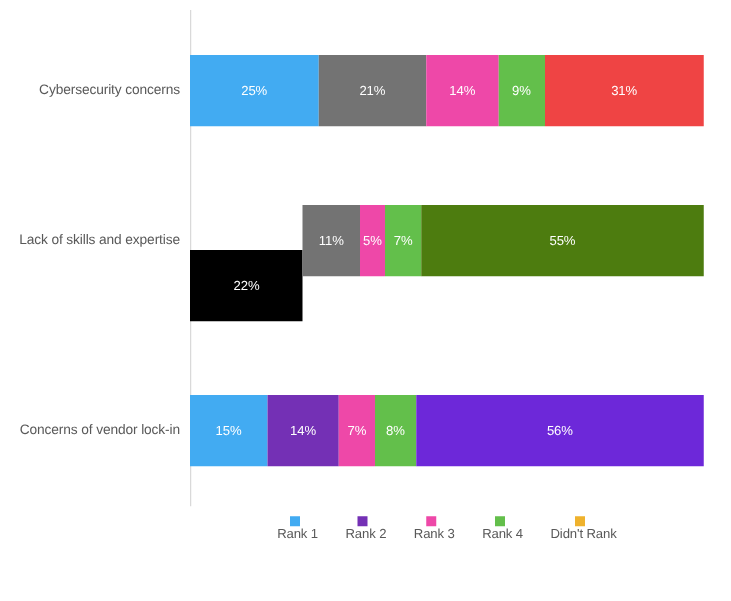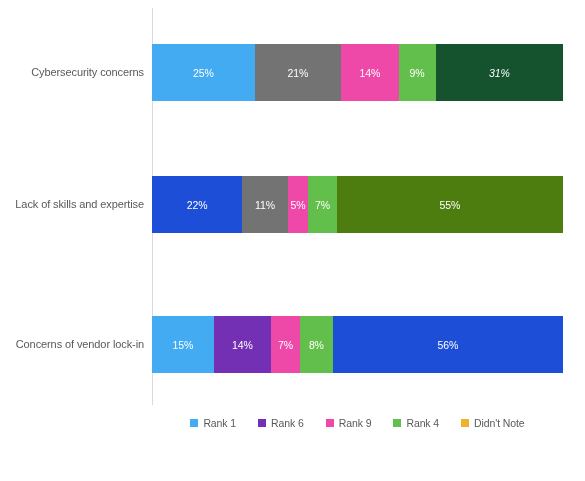--- a/index.html
+++ b/index.html
@@ -52,21 +52,21 @@
 
   .bar-row {
     position: absolute;
     left: 0;
     width: 585px;
     height: 57px;
     display: flex;
     align-items: center;
   }
   .bar-row.row-0 { top: 44px; }
-  .bar-row.row-1 { top: 176px; }
+  .bar-row.row-1 { top: 164px; }
   .bar-row.row-2 { top: 316px; }
 
   .cat-label {
     width: 144px;
     padding-right: 8px;
     text-align: right;
     font-size: 11px;
     line-height: 13px;
     color: #595959;
     letter-spacing: -0.1px;
@@ -106,21 +106,21 @@
     top: 414px;
     width: 411px;
     height: 18px;
     display: flex;
     flex-direction: row;
     align-items: center;
     justify-content: center;
   }
   .legend-item {
     display: flex;
-    flex-direction: row;
+    flex-direction: column;
     align-items: center;
     margin: 0 11px;
   }
   .legend-swatch {
     width: 8px;
     height: 8px;
     margin-right: 5px;
     flex: 0 0 auto;
   }
   .legend-text {
@@ -160,29 +160,29 @@
             </div>
             <div class="seg" style="width: 86.31px; background: #737373;">
               <span class="seg-label">21%</span>
             </div>
             <div class="seg" style="width: 57.54px; background: rgb(238, 72, 168);">
               <span class="seg-label">14%</span>
             </div>
             <div class="seg" style="width: 36.99px; background: rgb(99, 191, 75);">
               <span class="seg-label">9%</span>
             </div>
-            <div class="seg" style="width: 127.41px; background: #14532d; font-style: italic;">
+            <div class="seg" style="width: 127.41px; background: #ef4444;">
               <span class="seg-label">31%</span>
             </div>
           </div>
         </div>
         <div class="bar-row row-1">
           <div class="cat-label">Lack of skills and expertise</div>
           <div class="bar-track">
-            <div class="seg" style="width: 90.42px; background: #1d4ed8;">
+            <div class="seg" style="width: 90.42px; background: #000000; margin-top: 36px;">
               <span class="seg-label">22%</span>
             </div>
             <div class="seg" style="width: 45.21px; background: #737373;">
               <span class="seg-label">11%</span>
             </div>
             <div class="seg" style="width: 20.55px; background: rgb(238, 72, 168);">
               <span class="seg-label">5%</span>
             </div>
             <div class="seg" style="width: 28.77px; background: rgb(99, 191, 75);">
               <span class="seg-label">7%</span>
@@ -200,45 +200,45 @@
             </div>
             <div class="seg" style="width: 57.54px; background: rgb(116, 48, 181);">
               <span class="seg-label">14%</span>
             </div>
             <div class="seg" style="width: 28.77px; background: rgb(238, 72, 168);">
               <span class="seg-label">7%</span>
             </div>
             <div class="seg" style="width: 32.88px; background: rgb(99, 191, 75);">
               <span class="seg-label">8%</span>
             </div>
-            <div class="seg" style="width: 230.16px; background: #1d4ed8;">
+            <div class="seg" style="width: 230.16px; background: #6d28d9;">
               <span class="seg-label">56%</span>
             </div>
           </div>
         </div>
       </div>
   </div>
 
   <div class="legend">
       <div class="legend-item">
         <span class="legend-swatch" style="background: rgb(66, 171, 242);"></span>
         <span class="legend-text">Rank 1</span>
       </div>
       <div class="legend-item">
         <span class="legend-swatch" style="background: rgb(116, 48, 181);"></span>
-        <span class="legend-text">Rank 6</span>
+        <span class="legend-text">Rank 2</span>
       </div>
       <div class="legend-item">
         <span class="legend-swatch" style="background: rgb(238, 72, 168);"></span>
-        <span class="legend-text">Rank 9</span>
+        <span class="legend-text">Rank 3</span>
       </div>
       <div class="legend-item">
         <span class="legend-swatch" style="background: rgb(99, 191, 75);"></span>
         <span class="legend-text">Rank 4</span>
       </div>
       <div class="legend-item">
         <span class="legend-swatch" style="background: rgb(239, 178, 45);"></span>
-        <span class="legend-text">Didn't Note</span>
+        <span class="legend-text">Didn't Rank</span>
       </div>
     </div>
 
 
 </div>
 
 </body></html>

